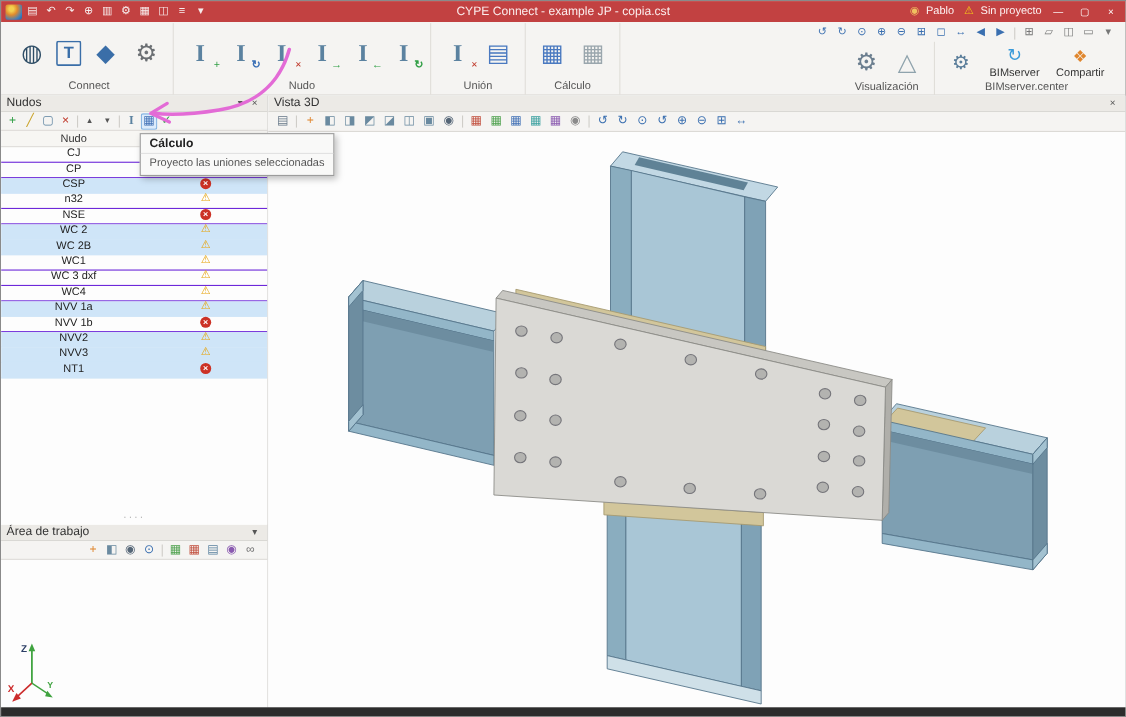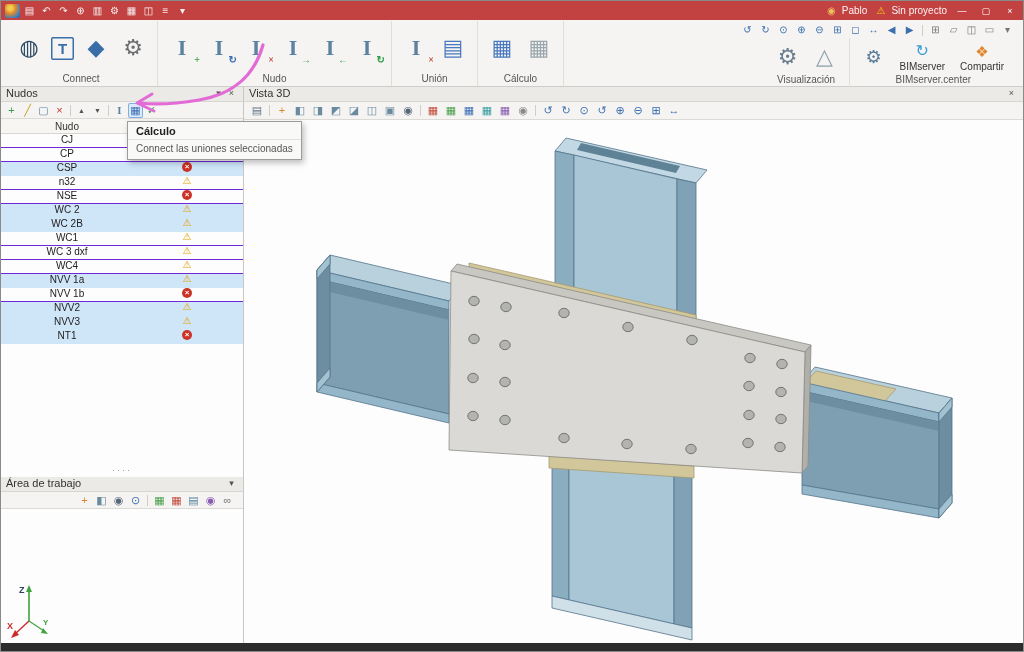--- a/index.html
+++ b/index.html
@@ -84,20 +84,21 @@
   
   .annotation{position:absolute;left:0;top:0;width:1024px;height:652px;z-index:60;pointer-events:none}
   .footer{position:absolute;left:0;right:0;bottom:0;height:8px;background:#2c2c2c}
 </style>
 </head>
 <body>
 
 <div class="window">
 
   <div class="titlebar">
+    <span class="tb-title">CYPE Connect - example JP - copia.cst</span>
     <div style="display:flex;align-items:center;gap:2px">
         <span class="tbi logo-icon"></span>
         <span class="tbi">▤</span>
         <span class="tbi">↶</span>
         <span class="tbi">↷</span>
         <span class="tbi">⊕</span>
         <span class="tbi">▥</span>
         <span class="tbi">⚙</span>
         <span class="tbi">▦</span>
         <span class="tbi">◫</span>
@@ -477,21 +478,21 @@
                 <ellipse cx="447" cy="329" rx="5.2" ry="4.7"></ellipse>
             </g>
           </g>
         </svg>
       </div>
     </div>
   </div>
 
   <div class="tooltip">
     <div class="tt-title">Cálculo</div>
-    <div class="tt-body">Connect las uniones seleccionadas</div>
+    <div class="tt-body">Proyecto las uniones seleccionadas</div>
   </div>
 
   <svg class="annotation" viewBox="0 0 1024 652">
     <path d="M 262 44 C 253 76, 230 94, 198 99 C 174 103, 156 104, 138 102" stroke="#e36bd6" stroke-width="3.2" fill="none" stroke-linecap="round"></path>
     <path d="M 151 93 L 136 102 L 153 110" stroke="#e36bd6" stroke-width="3" fill="none" stroke-linecap="round" stroke-linejoin="round"></path>
   </svg>
 
   <div class="footer"></div>
 </div>
 

